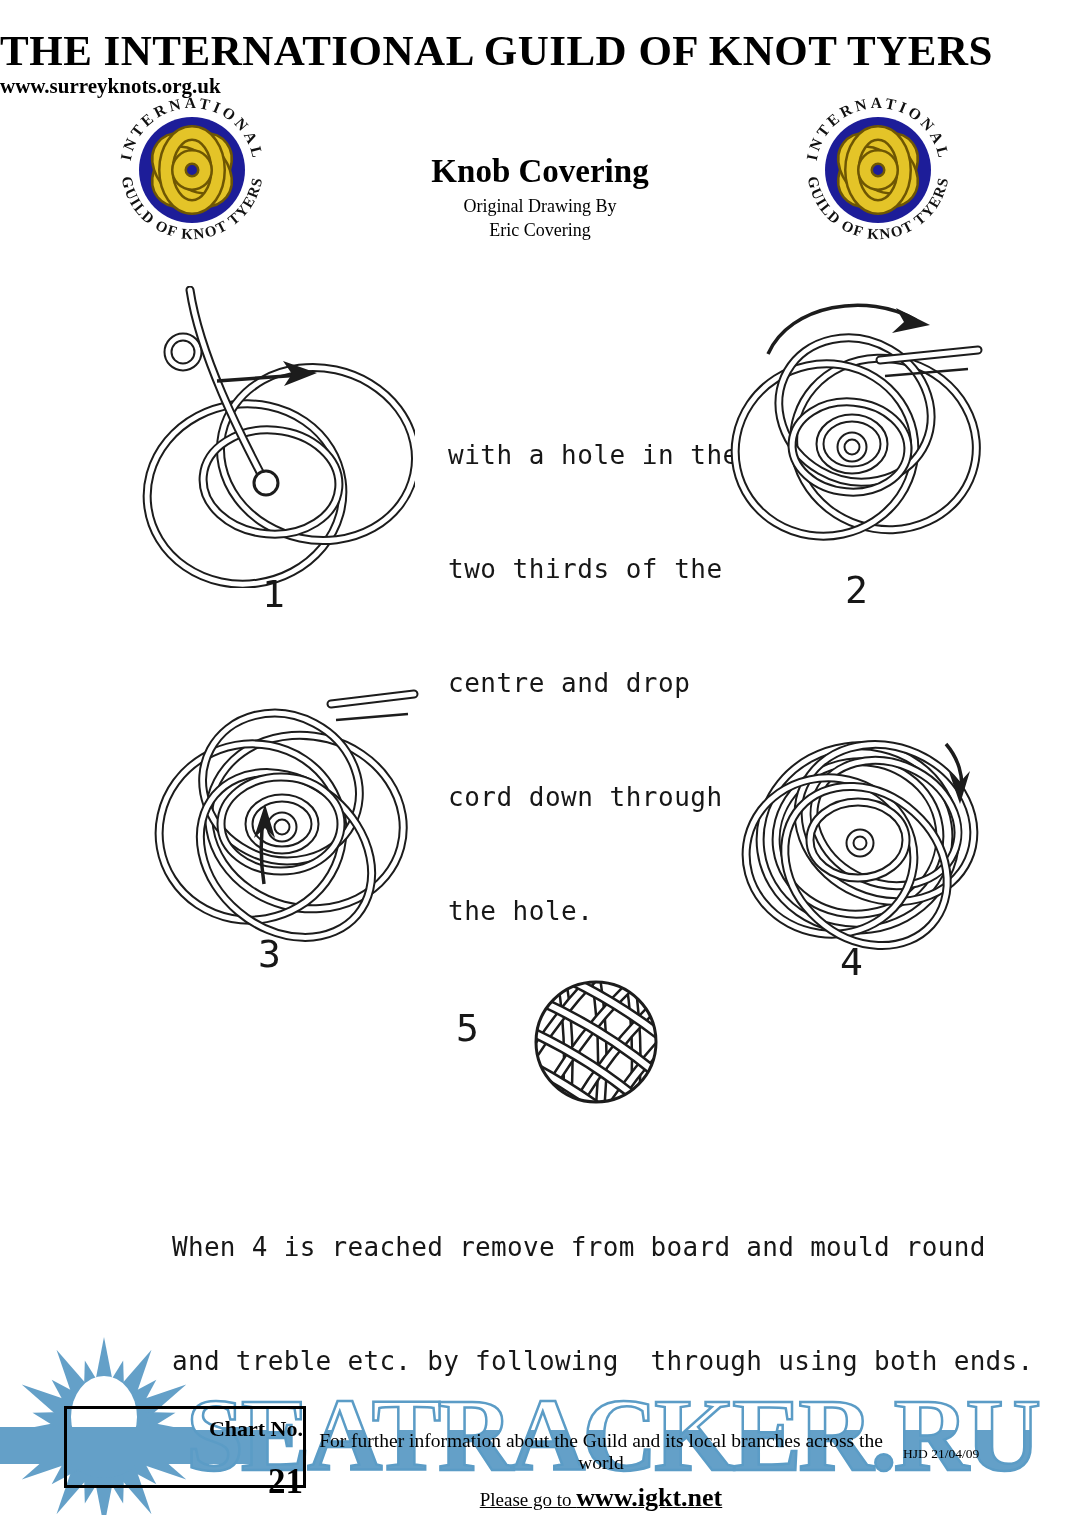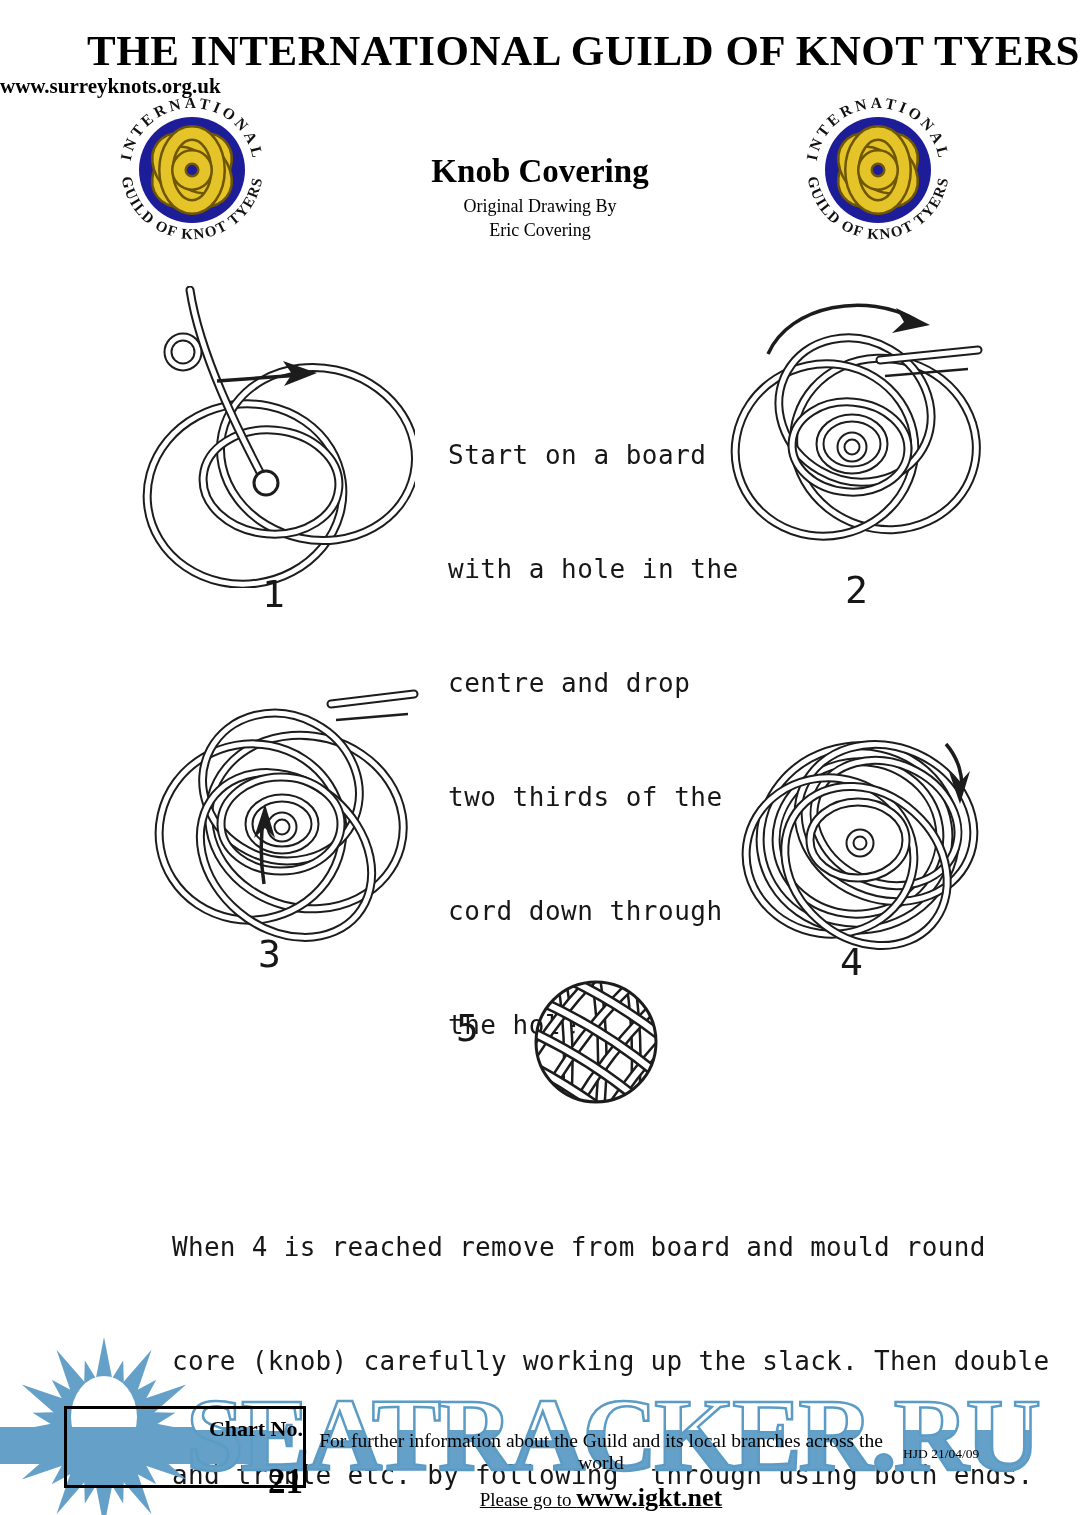--- a/index.html
+++ b/index.html
@@ -2,22 +2,22 @@
 <html><head>
 <meta charset="utf-8">
 <style>
   * { margin:0; padding:0; box-sizing:border-box; }
   body { background:#fff; }
   .page{ position:relative; width:1080px; height:1515px; background:#ffffff; overflow:hidden;
          font-family:"Liberation Serif", serif; color:#000; }
   .abs{ position:absolute; }
 
   
-  .title{ top:26px; left:0; width:100%; text-align:right;
-          font-size:43px; font-weight:bold; letter-spacing:0.5px;padding-left:22px; }
+  .title{ top:26px; left:0; width:100%; text-align:left;
+          font-size:43px; font-weight:bold; letter-spacing:0.5px; }
   .site-url{ top:74px; left:0; width:100%; text-align:left;
           font-size:21px; font-weight:bold; }
   .chart-title{ top:153px; left:0; width:100%; text-align:center;
           font-size:33px; font-weight:bold; }
   .credit-line{ top:196px; left:0; width:100%; text-align:center; font-size:18px; }
   .credit-name{ top:220px; left:0; width:100%; text-align:center; font-size:18px; }
 
   .logo-left{ left:110px; top:84px; }
   .logo-right{ left:796px; top:84px; }
   .logo-arc{ font-family:"Liberation Serif", serif; font-weight:bold; fill:#111; }
@@ -138,24 +138,23 @@
       <path class="w" d="M85,4 C95,70 136,150 158,192"></path>
       <circle class="hole" cx="161" cy="197" r="12"></circle>
     </g>
     <g>
       <line class="al" x1="112" y1="95" x2="196" y2="89"></line>
       <polygon class="ah" points="212,87 178,75 187,88 179,100"></polygon>
     </g>
   </svg>
 
   <div class="abs hand instruction">
-    <div>Start on a board</div>
     <div>with a hole in the</div>
+    <div>two thirds of the</div>
     <div>centre and drop</div>
-    <div>two thirds of the</div>
     <div>cord down through</div>
     <div>the hole.</div>
   </div>
 
   <svg class="abs d2" width="265" height="290" viewBox="0 0 265 290">
     <g>
       <ellipse class="k" cx="165" cy="152" rx="92" ry="85" transform="rotate(18 165 152)"></ellipse>
       <ellipse class="w" cx="165" cy="152" rx="92" ry="85" transform="rotate(18 165 152)"></ellipse>
       <ellipse class="k" cx="105" cy="158" rx="90" ry="86" transform="rotate(-12 105 158)"></ellipse>
       <ellipse class="w" cx="105" cy="158" rx="90" ry="86" transform="rotate(-12 105 158)"></ellipse>
@@ -268,21 +267,20 @@
   </svg>
 
   <div class="abs knot-label lbl1">1</div>
   <div class="abs knot-label lbl2">2</div>
   <div class="abs knot-label lbl3">3</div>
   <div class="abs knot-label lbl4">4</div>
   <div class="abs knot-label lbl5">5</div>
 
   <div class="abs hand closing">
     <div>When 4 is reached remove from board and mould round</div>
-    <div>core (knob) carefully working up the slack. Then double</div>
     <div>and treble etc. by following  through using both ends.</div>
     
   </div>
 
   <svg class="abs wm" width="1080" height="178" viewBox="0 0 1080 178">
     <defs>
       <linearGradient id="wmg" x1="0" y1="0" x2="0" y2="1">
         <stop offset="0" stop-color="#ffffff"></stop>
         <stop offset="0.46" stop-color="#ffffff"></stop>
         <stop offset="0.46" stop-color="#64a0c8"></stop>

